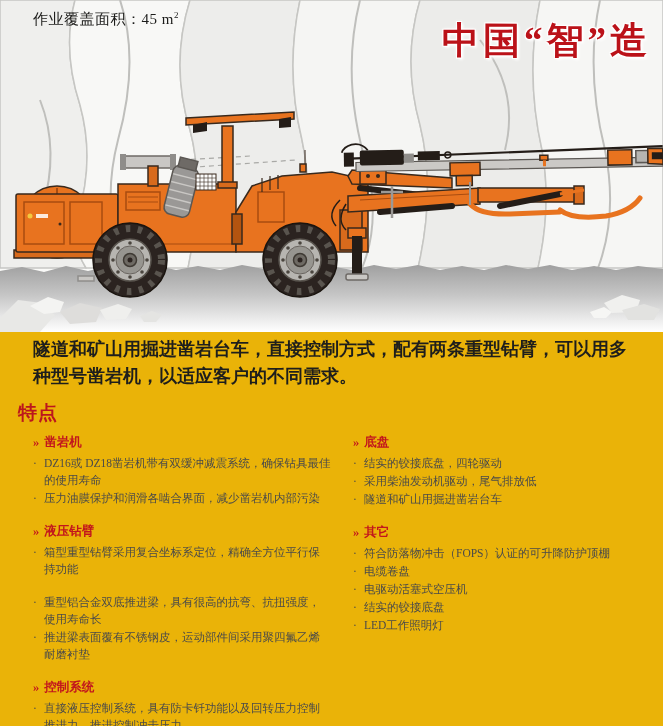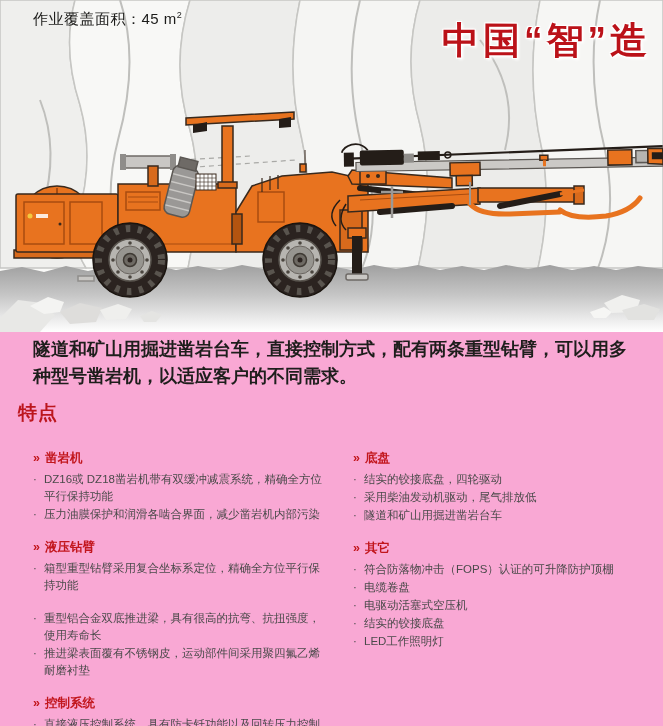--- a/index.html
+++ b/index.html
@@ -1,34 +1,34 @@
 <!DOCTYPE html>
 <html><head>
 <meta charset="utf-8">
 <style>
   html,body{margin:0;padding:0;background:#ffffff;}
-  .page{position:relative;width:663px;height:726px;background:#f9a8d4;overflow:hidden;
-        font-family:Liberation Sans, sans-serif;}
+  .page{position:relative;width:663px;height:726px;background:#eab308;overflow:hidden;
+        font-family:Liberation Serif, serif;}
   .hero{position:absolute;left:0;top:0;width:663px;height:332px;}
   .hero svg{display:block;}
   .coverage{position:absolute;left:33px;top:10px;font-size:15px;color:#1c1c1a;
             font-weight:500;letter-spacing:.5px;}
   .coverage sup{font-size:9px;}
   .slogan{position:absolute;right:12px;top:16px;font-size:37px;font-weight:900;
           color:#bb1219;letter-spacing:4px;
           text-shadow:0 0 2px #fff,0 0 4px #fff,1px 1px 0 #fff,-1px -1px 0 #fff,
                       1px -1px 0 #fff,-1px 1px 0 #fff,2px 2px 3px #fff;}
   .intro{position:absolute;left:33px;top:336px;width:608px;margin:0;
          font-size:18px;font-weight:bold;line-height:27px;color:#1e1e1c;}
   .features-title{position:absolute;left:18px;top:400px;margin:0;
                   font-size:19px;font-weight:bold;color:#bc161d;letter-spacing:1px;}
   .cols{position:absolute;left:33px;top:434px;width:618px;display:flex;gap:22px;}
   .col{width:298px;flex:none;}
   .col.right{width:296px;}
-  .sec{margin-bottom:16px;margin-top:16px;}
+  .sec{margin-bottom:16px;}
   .sec-head{font-size:12.5px;font-weight:bold;color:#c2161d;margin-bottom:4px;}
   .sec-head .marker{margin-right:5px;}
   .item{display:flex;font-size:11.5px;line-height:17px;color:#4a4a4a;margin:1px 0;}
   .item .dot{width:11px;flex:none;color:#4a4a4a;}
   .item .txt{flex:1;}
 </style>
 </head>
 <body>
 
 <div class="page">
@@ -265,21 +265,21 @@
   <p class="intro">隧道和矿山用掘进凿岩台车，直接控制方式，配有两条重型钻臂，可以用多种型号凿岩机，以适应客户的不同需求。</p>
 
   <h2 class="features-title">特点</h2>
 
   <div class="cols">
     <div class="col left" id="features-col-left">
         <div class="sec">
           <div class="sec-head"><span class="marker">»</span><span>凿岩机</span></div>
           <div class="item">
             <span class="dot">·</span>
-            <span class="txt">DZ16或 DZ18凿岩机带有双缓冲减震系统，精确全方位平行保持功能</span>
+            <span class="txt">DZ16或 DZ18凿岩机带有双缓冲减震系统，确保钻具最佳的使用寿命</span>
           </div>
           <div class="item">
             <span class="dot">·</span>
             <span class="txt">压力油膜保护和润滑各啮合界面，减少凿岩机内部污染</span>
           </div>
         </div>
         <div class="sec">
           <div class="sec-head"><span class="marker">»</span><span>液压钻臂</span></div>
           <div class="item">
             <span class="dot">·</span>

